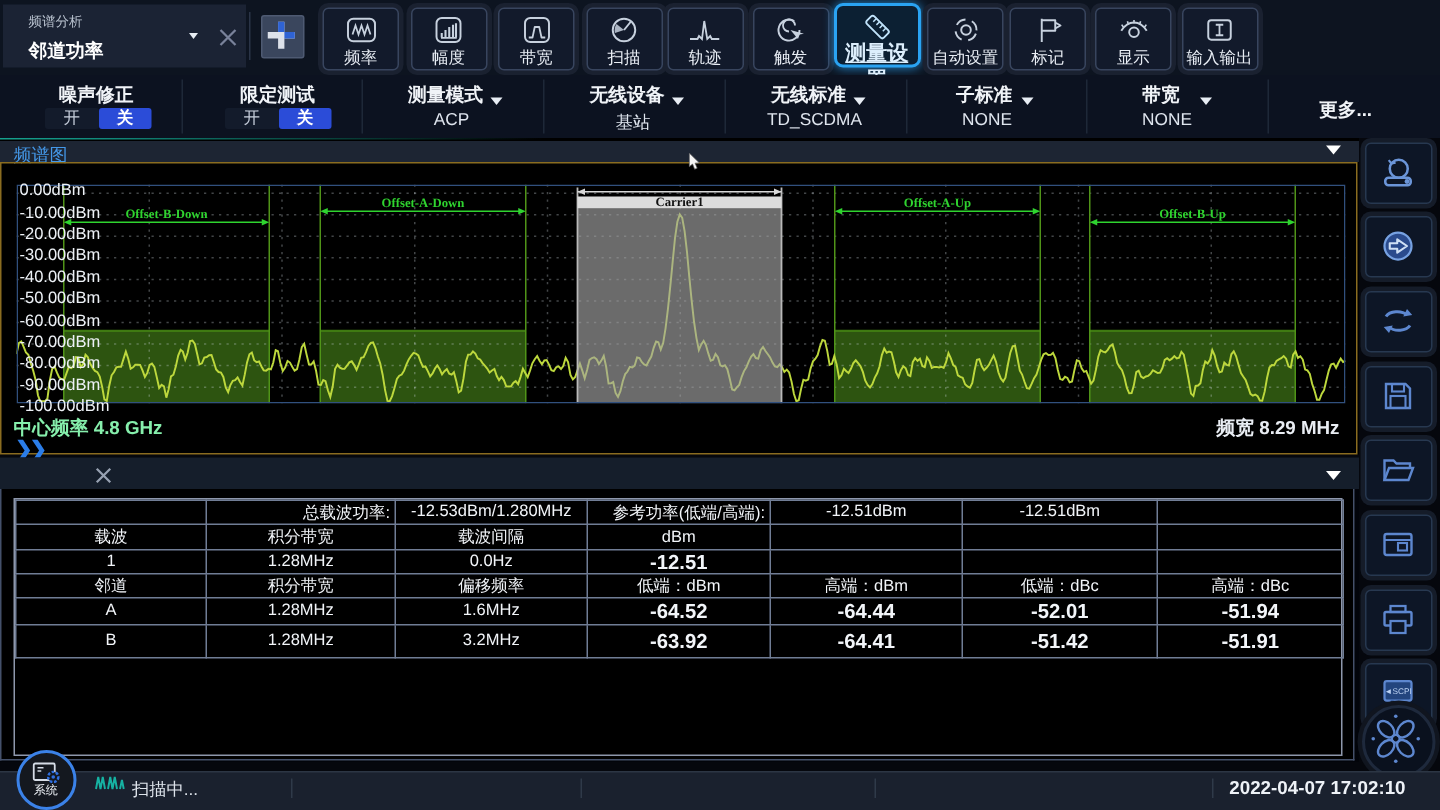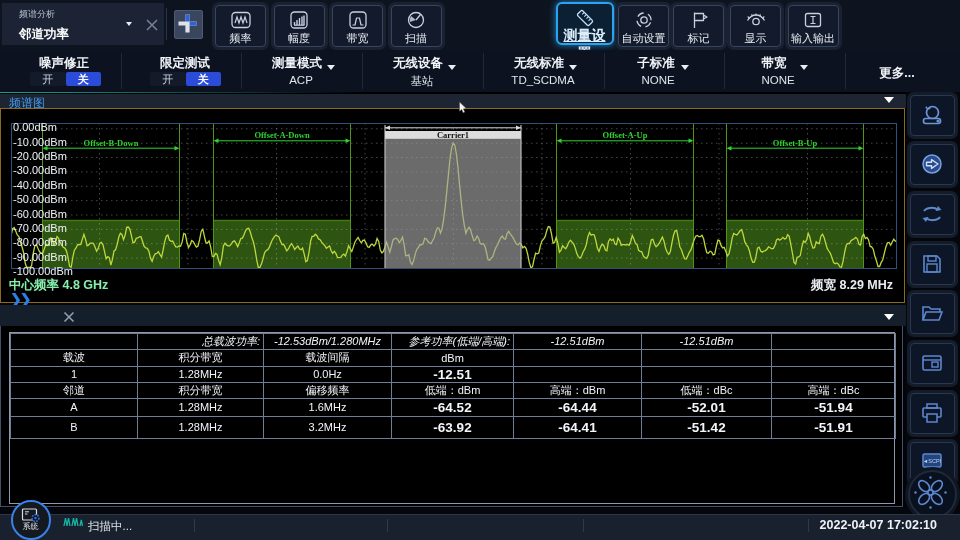--- a/index.html
+++ b/index.html
@@ -65,20 +65,34 @@
         </svg></div>
  <div class="lb">带宽</div>
     </div>
 <div class="btn" style="left:390.5px;">
  <div class="ic"><svg width="20" height="20" viewBox="0 0 20 20">
           <circle cx="10" cy="10" r="7.5" fill="none" stroke="#c7d1de" stroke-width="1.3"></circle>
           <path d="M10,10 L14.5,4.5" stroke="#c7d1de" stroke-width="1.3"></path>
           <path d="M10,10 L5,6 A7.5,7.5 0 0 0 4,12 Z" fill="#c7d1de" opacity="0.85"></path>
         </svg></div>
  <div class="lb">扫描</div>
+    </div>
+<div class="btn" style="left:444.5px;">
+ <div class="ic"><svg width="24" height="20" viewBox="0 0 24 20">
+          <path d="M2,16 h5 l1,-2 2,2 1.5,-12 2,12 2,-2 1,2 h5" fill="none" stroke="#c7d1de" stroke-width="1.2"></path>
+        </svg></div>
+ <div class="lb">轨迹</div>
+    </div>
+<div class="btn" style="left:501.5px;">
+ <div class="ic"><svg width="22" height="20" viewBox="0 0 22 20">
+          <path d="M17,10 a7,7 0 1 1 -3.5,-6" fill="none" stroke="#c7d1de" stroke-width="1.3"></path>
+          <path d="M14,7 a4,4 0 1 0 -4,4" fill="none" stroke="#c7d1de" stroke-width="1.2"></path>
+          <path d="M11,10 l5,6 1,-3 3,-0.5 Z" fill="#c7d1de"></path>
+        </svg></div>
+ <div class="lb">触发</div>
     </div>
 
 <div class="abs" style="left:555.5px;top:2px;width:54px;height:39px;background:#0c2033;border:2px solid #2aa3f2;border-radius:6px;box-shadow:0 0 7px rgba(42,163,242,.8);text-align:center;">
  <div style="margin-top:3px;height:20px;"><svg width="24" height="22" viewBox="0 0 24 22">
           <g transform="rotate(45 12 11)">
             <rect x="4" y="7.5" width="16" height="7" rx="1.5" fill="none" stroke="#bfe2fa" stroke-width="1.3"></rect>
             <path d="M7.5,7.5 v3 M10.5,7.5 v3 M13.5,7.5 v3 M16.5,7.5 v3" stroke="#bfe2fa" stroke-width="1"></path>
           </g>
         </svg></div>
  <div style="font-size:14px;color:#dceefc;font-weight:bold;text-decoration:underline;">测量设置</div>
@@ -237,21 +251,21 @@
       <colgroup>
             <col style="width:127px">
             <col style="width:126px">
             <col style="width:128px">
             <col style="width:122px">
             <col style="width:128px">
             <col style="width:130px">
             <col>
           </colgroup>
       <tbody>
-            <tr style="height:13px;font-style:italic;">
+            <tr style="height:13px;">
               <td></td>
               <td style="text-align:right;padding-right:3px;">总载波功率:</td>
               <td>-12.53dBm/1.280MHz</td>
               <td style="text-align:right;padding-right:3px;">参考功率(低端/高端):</td>
               <td>-12.51dBm</td>
               <td>-12.51dBm</td>
               <td></td>
             </tr>
       <tr style="height:17px;">
               <td>载波</td>

